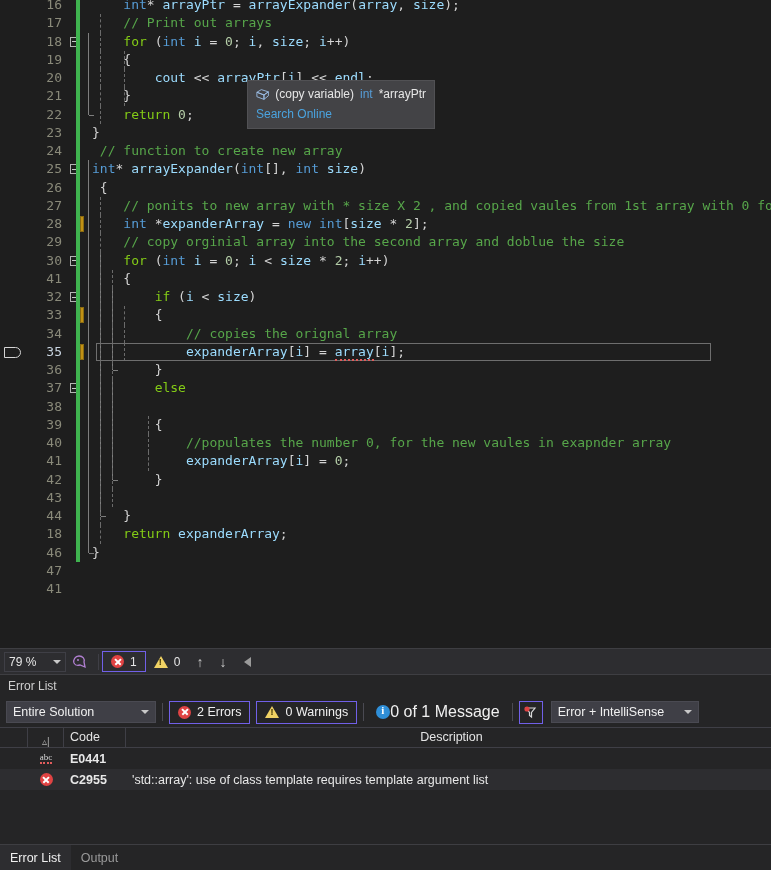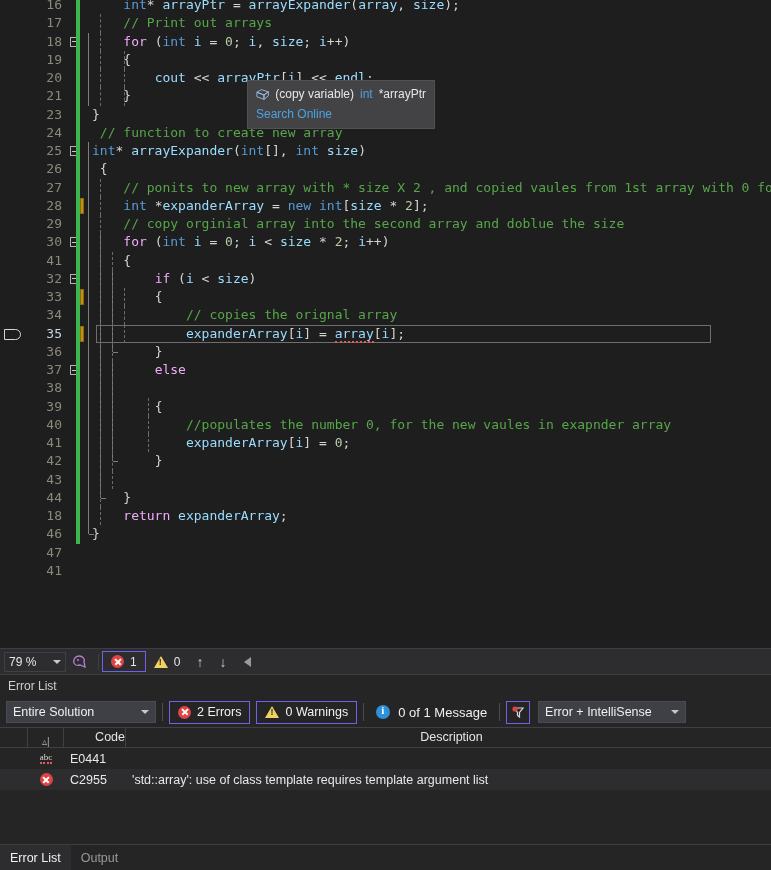--- a/index.html
+++ b/index.html
@@ -89,21 +89,21 @@
     color: #d4d4d4;
   }
   
   .curline-box {
     position: absolute; left: 96px; width: 615px; height: 18px; top: 0;
     border: 1px solid #6e6e6e;
     pointer-events: none;
   }
   
   .kw   { color: #569cd6; }
-  .kwc  { color: #f0abfc; }
+  .kwc  { color: #84cc16; }
   .var  { color: #9cdcfe; }
   .num  { color: #b5cea8; }
   .cmt  { color: #57a64a; }
   .pun  { color: #d4d4d4; }
   .sq   { color: #9cdcfe; border-bottom: 2px dotted #e05c5c; }
 
   
   #tooltip {
     position: absolute;
     left: 247px; top: 80px;
@@ -214,22 +214,22 @@
     display: flex; align-items: center; justify-content: space-between;
     padding: 0 6px; color: #f0f0f0; font-size: 12.5px;
   }
   .tb-sep { width: 1px; height: 18px; background: #4a4a52; }
   .toggle-on {
     display: flex; align-items: center; gap: 6px;
     height: 23px; padding: 0 8px;
     border: 1px solid #7160e8; color: #f0f0f0; font-size: 12.5px;
   }
   .toggle-plain {
-    display: flex; align-items: center; gap: 8px;
-    height: 23px; padding: 0 6px; color: #f0f0f0; font-size: 13px;
+    display: flex; align-items: center; gap: 0;
+    height: 23px; padding: 0 6px; color: #f0f0f0; font-size: 16px;
   }
   .filter-btn {
     width: 24px; height: 23px;
     border: 1px solid #7160e8;
     display: flex; align-items: center; justify-content: center;
   }
   .build-combo {
     width: 148px; height: 22px; margin-left: 2px;
     background: #3f3f46; border: 1px solid #4a4a52;
     display: flex; align-items: center; justify-content: space-between;
@@ -238,34 +238,34 @@
   
   .grid-head {
     height: 21px; display: flex; align-items: center;
     background: #252526;
     border-top: 1px solid #3f3f46; border-bottom: 1px solid #3f3f46;
     color: #e4e4e4; font-size: 12.5px;
   }
   .gh-cell { height: 21px; line-height: 21px; border-right: 1px solid #3f3f46; padding-left: 6px; }
   .gh-blank { width: 28px; }
   .gh-icon  { width: 36px; position: relative; }
-  .gh-code  { width: 62px; text-align: right; }
+  .gh-code  { width: 62px; }
   .gh-desc  { flex: 1 1 auto; border-right: none; text-align: center; }
   .sort-mark {
     position: absolute; left: 14px; top: 4px;
     color: #b0b0b0; font-size: 10px;
   }
   .grid-row {
     height: 21px; display: flex; align-items: center;
     font-size: 12.5px; color: #e8e8e8;
   }
   .grid-row.alt { background: #2d2d30; }
   .gr-blank { width: 28px; }
   .gr-icon  { width: 36px; display: flex; align-items: center; justify-content: center; }
-  .gr-code  { width: 62px; padding-left: 6px; }
+  .gr-code  { width: 62px; padding-left: 6px; font-weight: bold; }
   .gr-desc  { flex: 1 1 auto; padding-left: 6px; white-space: nowrap; }
   .abc-ico {
     font-family: "Liberation Serif", serif;
     font-size: 9px; color: #d8d8d8; line-height: 8px;
     border-bottom: 2px dotted #e05c5c; padding-bottom: 1px;
   }
   .err-dot-sm {
     width: 13px; height: 13px; border-radius: 50%;
     background: #e04343; position: relative;
   }
@@ -293,20 +293,21 @@
 <body>
 
 <div id="editor">
   <div class="code-rows" id="code-rows">
       <div class="row"><div class="sel-margin"></div><div class="lineno">16</div><div class="fold"></div><div class="changebar"></div><div class="codetext">    <span class="kw">int</span><span class="pun">*</span> <span class="var">arrayPtr</span> <span class="pun">=</span> <span class="var">arrayExpander</span><span class="pun">(</span><span class="var">array</span><span class="pun">,</span> <span class="var">size</span><span class="pun">)</span><span class="pun">;</span></div></div>
       <div class="row"><div class="sel-margin"></div><div class="lineno">17</div><div class="fold"></div><div class="changebar"></div><div class="iguide" style="left: 100px;"></div><div class="codetext">    <span class="cmt">// Print out arrays</span></div></div>
       <div class="row"><div class="sel-margin"></div><div class="lineno">18</div><div class="fold"><div class="fold-box"></div></div><div class="changebar"></div><div class="vline" style="left: 88px;"></div><div class="iguide" style="left: 100px;"></div><div class="codetext">    <span class="kwc">for</span> <span class="pun">(</span><span class="kw">int</span> <span class="var">i</span> <span class="pun">=</span> <span class="num">0</span><span class="pun">;</span> <span class="var">i</span><span class="pun">,</span> <span class="var">size</span><span class="pun">;</span> <span class="var">i</span><span class="pun">+</span><span class="pun">+</span><span class="pun">)</span></div></div>
       <div class="row"><div class="sel-margin"></div><div class="lineno">19</div><div class="fold"></div><div class="changebar"></div><div class="vline" style="left: 88px;"></div><div class="iguide" style="left: 100px;"></div><div class="iguide" style="left: 124px;"></div><div class="codetext">    <span class="pun">{</span></div></div>
       <div class="row"><div class="sel-margin"></div><div class="lineno">20</div><div class="fold"></div><div class="changebar"></div><div class="vline" style="left: 88px;"></div><div class="iguide" style="left: 100px;"></div><div class="iguide" style="left: 124px;"></div><div class="iguide" style="left: 124px;"></div><div class="codetext">        <span class="var">cout</span> <span class="pun">&lt;</span><span class="pun">&lt;</span> <span class="var">arrayPtr</span><span class="pun">[</span><span class="var">i</span><span class="pun">]</span> <span class="pun">&lt;</span><span class="pun">&lt;</span> <span class="var">endl</span><span class="pun">;</span></div></div>
       <div class="row"><div class="sel-margin"></div><div class="lineno">21</div><div class="fold"></div><div class="changebar"></div><div class="vline" style="left: 88px;"></div><div class="iguide" style="left: 100px;"></div><div class="iguide" style="left: 124px;"></div><div class="codetext">    <span class="pun">}</span></div></div>
+      <div class="row"><div class="sel-margin"></div><div class="lineno">22</div><div class="fold"></div><div class="changebar"></div><div class="vline end" style="left: 88px;"></div><div class="iguide" style="left: 100px;"></div><div class="codetext">    <span class="kwc">return</span> <span class="num">0</span><span class="pun">;</span></div></div>
       <div class="row"><div class="sel-margin"></div><div class="lineno">23</div><div class="fold"></div><div class="changebar"></div><div class="codetext"><span class="pun">}</span></div></div>
       <div class="row"><div class="sel-margin"></div><div class="lineno">24</div><div class="fold"></div><div class="changebar"></div><div class="codetext"> <span class="cmt">// function to create new array</span></div></div>
       <div class="row"><div class="sel-margin"></div><div class="lineno">25</div><div class="fold"><div class="fold-box"></div></div><div class="changebar"></div><div class="vline" style="left: 88px;"></div><div class="codetext"><span class="kw">int</span><span class="pun">*</span> <span class="var">arrayExpander</span><span class="pun">(</span><span class="kw">int</span><span class="pun">[</span><span class="pun">]</span><span class="pun">,</span> <span class="kw">int</span> <span class="var">size</span><span class="pun">)</span></div></div>
       <div class="row"><div class="sel-margin"></div><div class="lineno">26</div><div class="fold"></div><div class="changebar"></div><div class="vline" style="left: 88px;"></div><div class="codetext"> <span class="pun">{</span></div></div>
       <div class="row"><div class="sel-margin"></div><div class="lineno">27</div><div class="fold"></div><div class="changebar"></div><div class="vline" style="left: 88px;"></div><div class="iguide" style="left: 100px;"></div><div class="codetext">    <span class="cmt">// ponits to new array with * size X 2 , and copied vaules from 1st array with 0 for</span></div></div>
       <div class="row"><div class="sel-margin"></div><div class="lineno">28</div><div class="fold"></div><div class="changebar"></div><div class="gutter-mod"></div><div class="vline" style="left: 88px;"></div><div class="iguide" style="left: 100px;"></div><div class="codetext">    <span class="kw">int</span> <span class="pun">*</span><span class="var">expanderArray</span> <span class="pun">=</span> <span class="kw">new</span> <span class="kw">int</span><span class="pun">[</span><span class="var">size</span> <span class="pun">*</span> <span class="num">2</span><span class="pun">]</span><span class="pun">;</span></div></div>
       <div class="row"><div class="sel-margin"></div><div class="lineno">29</div><div class="fold"></div><div class="changebar"></div><div class="vline" style="left: 88px;"></div><div class="iguide" style="left: 100px;"></div><div class="codetext">    <span class="cmt">// copy orginial array into the second array and doblue the size</span></div></div>
       <div class="row"><div class="sel-margin"></div><div class="lineno">30</div><div class="fold"><div class="fold-box"></div></div><div class="changebar"></div><div class="vline" style="left: 88px;"></div><div class="vline" style="left: 100px;"></div><div class="iguide" style="left: 100px;"></div><div class="codetext">    <span class="kwc">for</span> <span class="pun">(</span><span class="kw">int</span> <span class="var">i</span> <span class="pun">=</span> <span class="num">0</span><span class="pun">;</span> <span class="var">i</span> <span class="pun">&lt;</span> <span class="var">size</span> <span class="pun">*</span> <span class="num">2</span><span class="pun">;</span> <span class="var">i</span><span class="pun">+</span><span class="pun">+</span><span class="pun">)</span></div></div>
       <div class="row"><div class="sel-margin"></div><div class="lineno">41</div><div class="fold"></div><div class="changebar"></div><div class="vline" style="left: 88px;"></div><div class="vline" style="left: 100px;"></div><div class="iguide" style="left: 100px;"></div><div class="iguide" style="left: 112px;"></div><div class="codetext">    <span class="pun">{</span></div></div>
       <div class="row"><div class="sel-margin"></div><div class="lineno">32</div><div class="fold"><div class="fold-box"></div></div><div class="changebar"></div><div class="vline" style="left: 88px;"></div><div class="vline" style="left: 100px;"></div><div class="vline" style="left: 112px;"></div><div class="iguide" style="left: 100px;"></div><div class="iguide" style="left: 112px;"></div><div class="codetext">        <span class="kwc">if</span> <span class="pun">(</span><span class="var">i</span> <span class="pun">&lt;</span> <span class="var">size</span><span class="pun">)</span></div></div>

